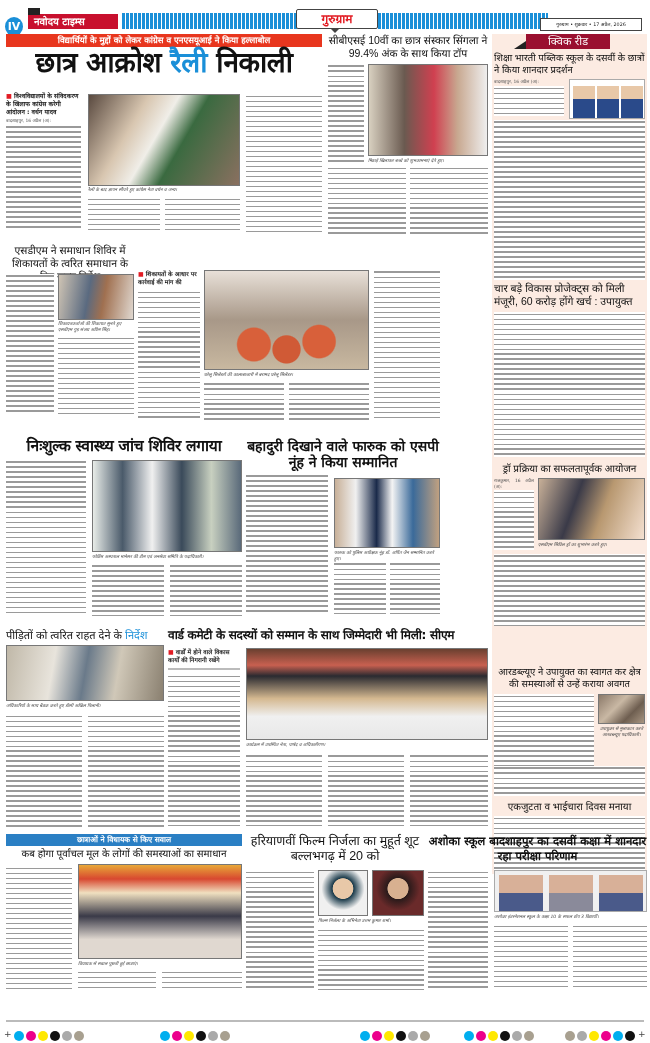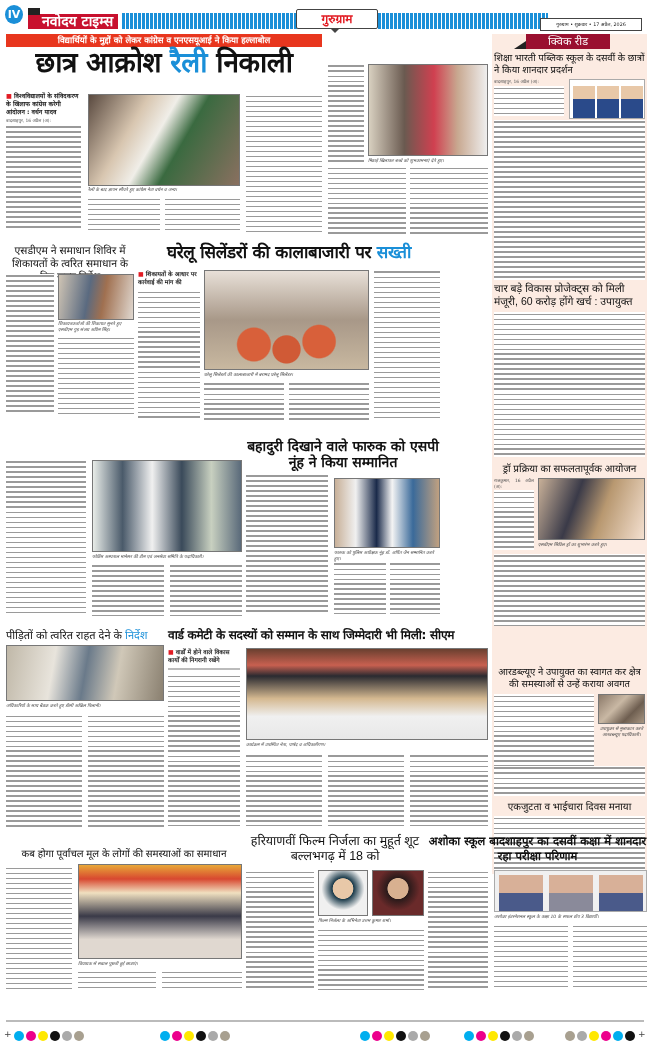--- a/index.html
+++ b/index.html
@@ -14,22 +14,22 @@
 .h-serif{font-family:"DejaVu Sans",sans-serif;font-weight:bold;color:#111;line-height:1.05}
 .h-cond{font-family:"Liberation Sans",sans-serif;color:#111;line-height:1.1}
 .pink{background:#fcebe2}
 .bullet::before{content:"■ ";color:#e21c24}
 .dot{width:10px;height:10px;border-radius:50%;display:inline-block;margin-right:2px}
 </style>
 </head>
 <body>
 
 <div class="abs" style="left:0;top:0;width:650px;height:32px">
-  <div class="abs" style="left:5px;top:5px;width:18px;height:19px;border-radius:50%;background:#1a8fd8;color:#fff;font-size:11px;font-weight:bold;text-align:center;line-height:19px">IV</div>
-  <div class="abs" style="left:28px;top:14px;width:90px;height:15px;background:#c8102e;color:#fff;font-size:14px;font-weight:bold;padding-left:14px;line-height:15px">नवोदय टाइम्स</div>
+  <div class="abs" style="left:5px;top:17px;width:18px;height:19px;border-radius:50%;background:#1a8fd8;color:#fff;font-size:11px;font-weight:bold;text-align:center;line-height:19px">IV</div>
+  <div class="abs" style="left:28px;top:14px;width:90px;height:15px;background:#c8102e;color:#fff;font-size:10px;font-weight:bold;padding-left:6px;line-height:15px">नवोदय टाइम्स</div>
   <div class="abs" style="left:28px;top:8px;width:12px;height:7px;background:#222"></div>
   <div class="abs hdr-bar" style="left:122px;top:13px;width:176px;height:16px"></div>
   <div class="abs" style="left:296px;top:9px;width:82px;height:20px;border:1.5px solid #444;border-radius:2px;background:#fff;color:#e21c24;font-size:12px;font-weight:bold;text-align:center;line-height:18px">गुरुग्राम</div>
   <div class="abs" style="left:330px;top:28px;width:0;height:0;border-left:5px solid transparent;border-right:5px solid transparent;border-top:5px solid #444"></div>
   <div class="abs hdr-bar" style="left:378px;top:13px;width:170px;height:16px"></div>
   <div class="abs" style="left:540px;top:18px;width:102px;height:13px;border:1px solid #444;font-size:4.8px;line-height:11px;text-align:center;background:#fff">गुरुग्राम • शुक्रवार • 17 अप्रैल, 2026</div>
 </div>
 
 <div class="abs" style="left:6px;top:34px;width:316px;height:205px">
   <div class="abs" style="left:0;top:0;width:316px;height:13px;background:#e8361e;color:#fff;font-size:8.5px;font-weight:bold;line-height:13px;text-align:center">विद्यार्थियों के मुद्दों को लेकर कांग्रेस व एनएसयूआई ने किया हल्लाबोल</div>
@@ -42,20 +42,21 @@
   <div class="abs txt" style="left:0;top:84px;width:75px">बादशाहपुर, 16 अप्रैल (अ):</div>
   <div class="abs lines" style="left:0;top:91px;width:75px;height:104px"></div>
   <div class="abs photo" style="left:82px;top:60px;width:152px;height:92px;background:linear-gradient(120deg,#5a4a40,#d8c6b0 30%,#f0eee8 45%,#3a6a40 60%,#8a7060)"></div>
   <div class="abs cap" style="left:82px;top:153px;width:152px">रैली के बाद ज्ञापन सौंपते हुए कांग्रेस नेता वर्धन व अन्य।</div>
   <div class="abs lines" style="left:82px;top:163px;width:72px;height:35px"></div>
   <div class="abs lines" style="left:159px;top:163px;width:75px;height:35px"></div>
   <div class="abs lines" style="left:240px;top:60px;width:76px;height:138px"></div>
 </div>
 
 <div class="abs" style="left:328px;top:34px;width:160px;height:200px">
+  <div class="abs h-cond" style="left:0;top:0;width:160px;font-size:10.5px;text-align:center;line-height:13px">सीबीएसई 10वीं का छात्र संस्कार सिंगला ने 99.4% अंक के साथ किया टॉप</div>
   <div class="abs lines" style="left:0;top:30px;width:36px;height:98px"></div>
   <div class="abs photo" style="left:40px;top:30px;width:120px;height:92px;background:linear-gradient(90deg,#d8d0c0,#6a5a50 30%,#d04050 55%,#c8a890 75%,#eee)"></div>
   <div class="abs cap" style="left:40px;top:124px;width:120px">मिठाई खिलाकर बच्चे को शुभकामनाएं देते हुए।</div>
   <div class="abs lines" style="left:0;top:132px;width:78px;height:68px"></div>
   <div class="abs lines" style="left:82px;top:132px;width:78px;height:68px"></div>
 </div>
 
 <div class="abs pink" style="left:492px;top:34px;width:155px;height:840px"></div>
 <div class="abs" style="left:526px;top:34px;width:84px;height:15px;background:#9a1030;color:#fff;font-size:11px;line-height:15px;text-align:center">क्विक रीड</div>
 <div class="abs" style="left:514px;top:41px;width:0;height:0;border-left:12px solid transparent;border-bottom:8px solid #222"></div>
@@ -101,34 +102,31 @@
 
 <div class="abs" style="left:6px;top:244px;width:128px;height:178px">
   <div class="h-cond" style="font-size:10.5px;text-align:center;line-height:13px">एसडीएम ने समाधान शिविर में शिकायतों के त्वरित समाधान के दिए सख्त निर्देश</div>
   <div class="abs lines" style="left:0;top:30px;width:48px;height:140px"></div>
   <div class="abs photo" style="left:52px;top:30px;width:76px;height:46px;background:linear-gradient(100deg,#cfc4b4,#5a6a80 40%,#a07050 60%,#e0d8d0)"></div>
   <div class="abs cap" style="left:52px;top:77px;width:76px">शिकायतकर्ताओं की शिकायत सुनते हुए एसडीएम गुड़ संजय अग्रिम सिंह।</div>
   <div class="abs lines" style="left:52px;top:92px;width:76px;height:78px"></div>
 </div>
 
 <div class="abs" style="left:138px;top:244px;width:302px;height:178px">
-  <div class="abs h-serif" style="left:0;top:0;width:302px;font-size:17px;text-align:center;letter-spacing:-0.3px">
-    <span>घरेलू सिलेंडरों की कालाबाजारी पर</span>
-    <span style="color:#1a8fd8">सख्ती</span>
-  </div>
   <div class="abs bullet" style="left:0;top:26px;width:62px;font-size:6px;font-weight:bold;line-height:8px">शिकायतों के आधार पर कार्रवाई की मांग की</div>
   <div class="abs lines" style="left:0;top:46px;width:62px;height:130px"></div>
   <div class="abs photo" style="left:66px;top:26px;width:165px;height:100px;background:radial-gradient(circle at 30% 75%,#d8603a 12%,transparent 13%),radial-gradient(circle at 50% 80%,#d05a36 12%,transparent 13%),radial-gradient(circle at 70% 72%,#d8603a 12%,transparent 13%),linear-gradient(#e8e0d8,#a89888 50%,#c8b8a0)"></div>
   <div class="abs cap" style="left:66px;top:128px;width:165px">घरेलू सिलेंडरों की कालाबाजारी में बरामद घरेलू सिलेंडर।</div>
   <div class="abs lines" style="left:66px;top:138px;width:80px;height:38px"></div>
   <div class="abs lines" style="left:151px;top:138px;width:80px;height:38px"></div>
   <div class="abs lines" style="left:236px;top:26px;width:66px;height:150px"></div>
 </div>
 
 <div class="abs" style="left:6px;top:438px;width:236px;height:178px">
+  <div class="h-serif" style="font-size:15.5px;text-align:center;letter-spacing:-0.3px">निःशुल्क स्वास्थ्य जांच शिविर लगाया</div>
   <div class="abs lines" style="left:0;top:22px;width:80px;height:156px"></div>
   <div class="abs photo" style="left:86px;top:22px;width:150px;height:92px;background:linear-gradient(90deg,#e8ece8,#4a5a6a 20%,#f0f0f0 40%,#3a4a5a 60%,#c8d0c0 80%,#5a6a7a)"></div>
   <div class="abs cap" style="left:86px;top:116px;width:150px">फोर्टिस अस्पताल मानेसर की टीम एवं जनसेवा समिति के पदाधिकारी।</div>
   <div class="abs lines" style="left:86px;top:126px;width:72px;height:52px"></div>
   <div class="abs lines" style="left:164px;top:126px;width:72px;height:52px"></div>
 </div>
 
 <div class="abs" style="left:246px;top:438px;width:194px;height:178px">
   <div class="h-serif" style="font-size:14px;text-align:center;line-height:16px">बहादुरी दिखाने वाले फारुक को एसपी नूंह ने किया सम्मानित</div>
   <div class="abs lines" style="left:0;top:36px;width:82px;height:140px"></div>
@@ -155,30 +153,31 @@
   <div class="abs" style="left:0;top:40px;width:72px;height:2px;background:#bbb"></div>
   <div class="abs lines" style="left:0;top:46px;width:72px;height:152px"></div>
   <div class="abs photo" style="left:78px;top:20px;width:242px;height:92px;background:linear-gradient(180deg,#6a4030 0,#c86050 18%,#2a2a30 30%,#d4b890 55%,#f0f0f0 75%,#e8e8e8)"></div>
   <div class="abs cap" style="left:78px;top:114px;width:160px">कार्यक्रम में उपस्थित नेता, पार्षद व अधिकारीगण।</div>
   <div class="abs lines" style="left:78px;top:126px;width:76px;height:72px"></div>
   <div class="abs lines" style="left:160px;top:126px;width:76px;height:72px"></div>
   <div class="abs lines" style="left:242px;top:126px;width:78px;height:72px"></div>
 </div>
 
 <div class="abs" style="left:6px;top:834px;width:236px;height:156px">
+  <div class="abs" style="left:0;top:0;width:236px;height:12px;background:#2a7fc4;color:#fff;font-size:7.5px;font-weight:bold;text-align:center;line-height:12px">छात्राओं ने विधायक से किए सवाल</div>
   <div class="abs h-cond" style="left:0;top:14px;width:236px;font-size:10px;text-align:center">कब होगा पूर्वांचल मूल के लोगों की समस्याओं का समाधान</div>
   <div class="abs lines" style="left:0;top:32px;width:66px;height:124px"></div>
   <div class="abs photo" style="left:72px;top:30px;width:164px;height:95px;background:linear-gradient(180deg,#e8a838 0,#d84830 15%,#f0e0c0 30%,#3a3a48 55%,#e0d8d0 80%)"></div>
   <div class="abs cap" style="left:72px;top:127px;width:164px">विधायक से सवाल पूछती हुई छात्राएं।</div>
   <div class="abs lines" style="left:72px;top:136px;width:78px;height:20px"></div>
   <div class="abs lines" style="left:156px;top:136px;width:80px;height:20px"></div>
 </div>
 
 <div class="abs" style="left:246px;top:834px;width:178px;height:156px">
-  <div class="h-cond" style="font-size:12.5px;text-align:center;line-height:15px">हरियाणवीं फिल्म निर्जला का मुहूर्त शूट बल्लभगढ़ में 18 को</div>
+  <div class="h-cond" style="font-size:12.5px;text-align:center;line-height:15px">हरियाणवीं फिल्म निर्जला का मुहूर्त शूट बल्लभगढ़ में 20 को</div>
   <div class="abs lines" style="left:0;top:36px;width:68px;height:120px"></div>
   <div class="abs photo" style="left:72px;top:36px;width:50px;height:46px;background:radial-gradient(circle at 50% 40%,#e8c8a8 28%,#1a3a4a 30%,#f0f0f0 60%)"></div>
   <div class="abs photo" style="left:126px;top:36px;width:52px;height:46px;background:radial-gradient(circle at 50% 40%,#d8b090 28%,#2a1a1a 30%,#6a2a2a 60%)"></div>
   <div class="abs cap" style="left:72px;top:84px;width:106px">फिल्म निर्जला के अभिनेता उत्तम कुमार शर्मा।</div>
   <div class="abs lines" style="left:72px;top:94px;width:106px;height:62px"></div>
 </div>
 
 <div class="abs" style="left:428px;top:834px;width:219px;height:156px">
   <div class="h-serif" style="font-size:11.5px;text-align:center;line-height:15px">अशोका स्कूल बादशाहपुर का दसवीं कक्षा में शानदार रहा परीक्षा परिणाम</div>
   <div class="abs lines" style="left:0;top:36px;width:60px;height:120px"></div>

